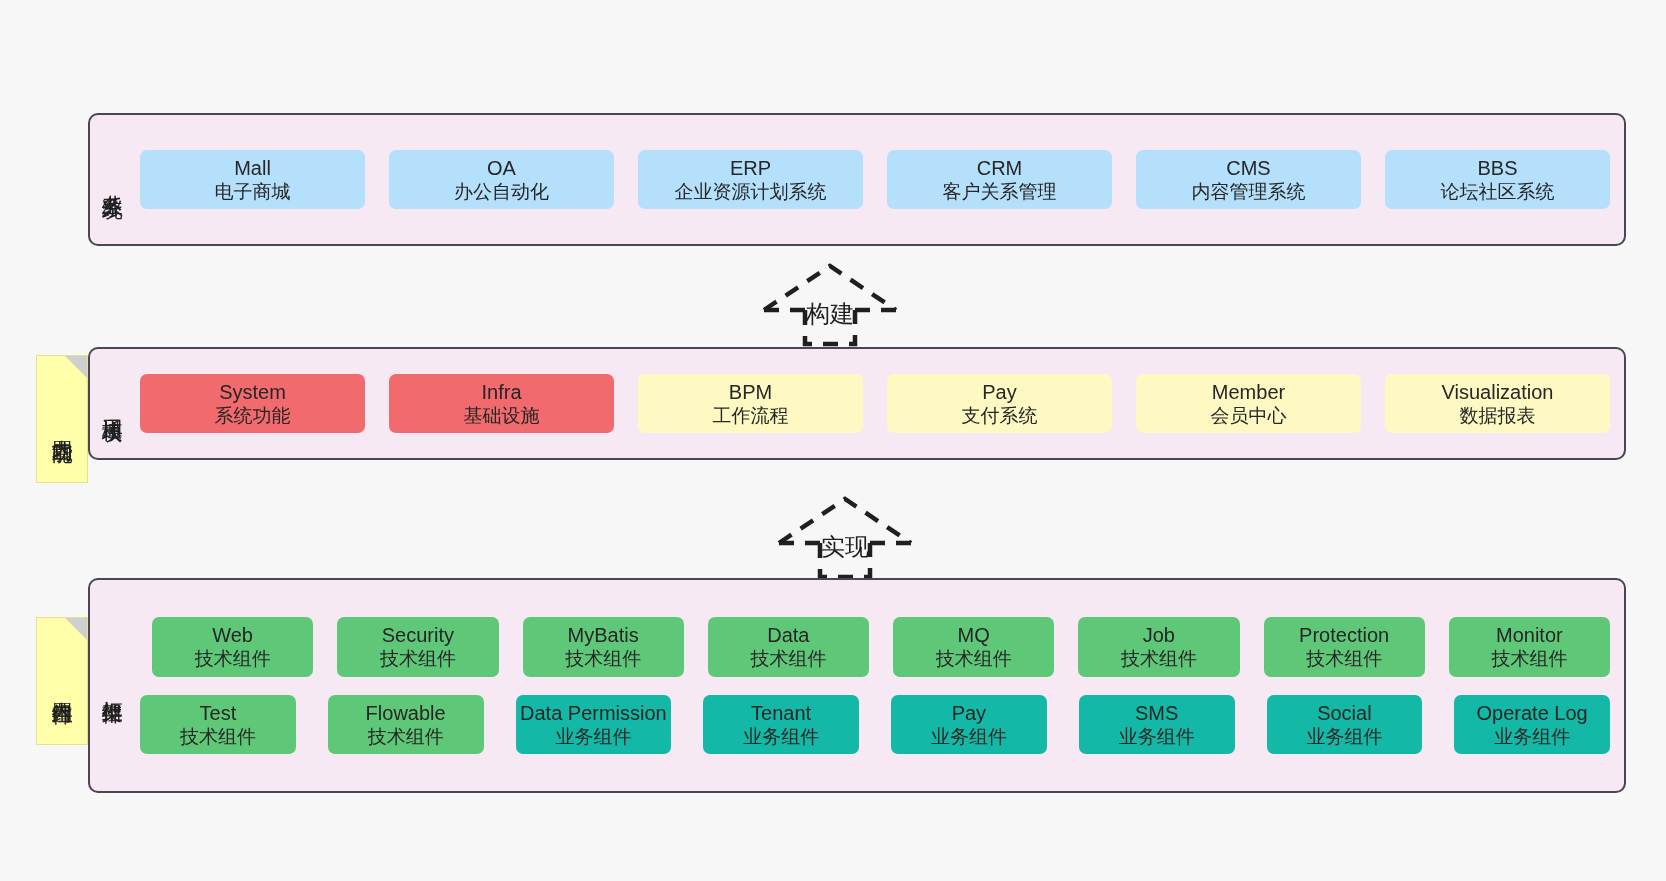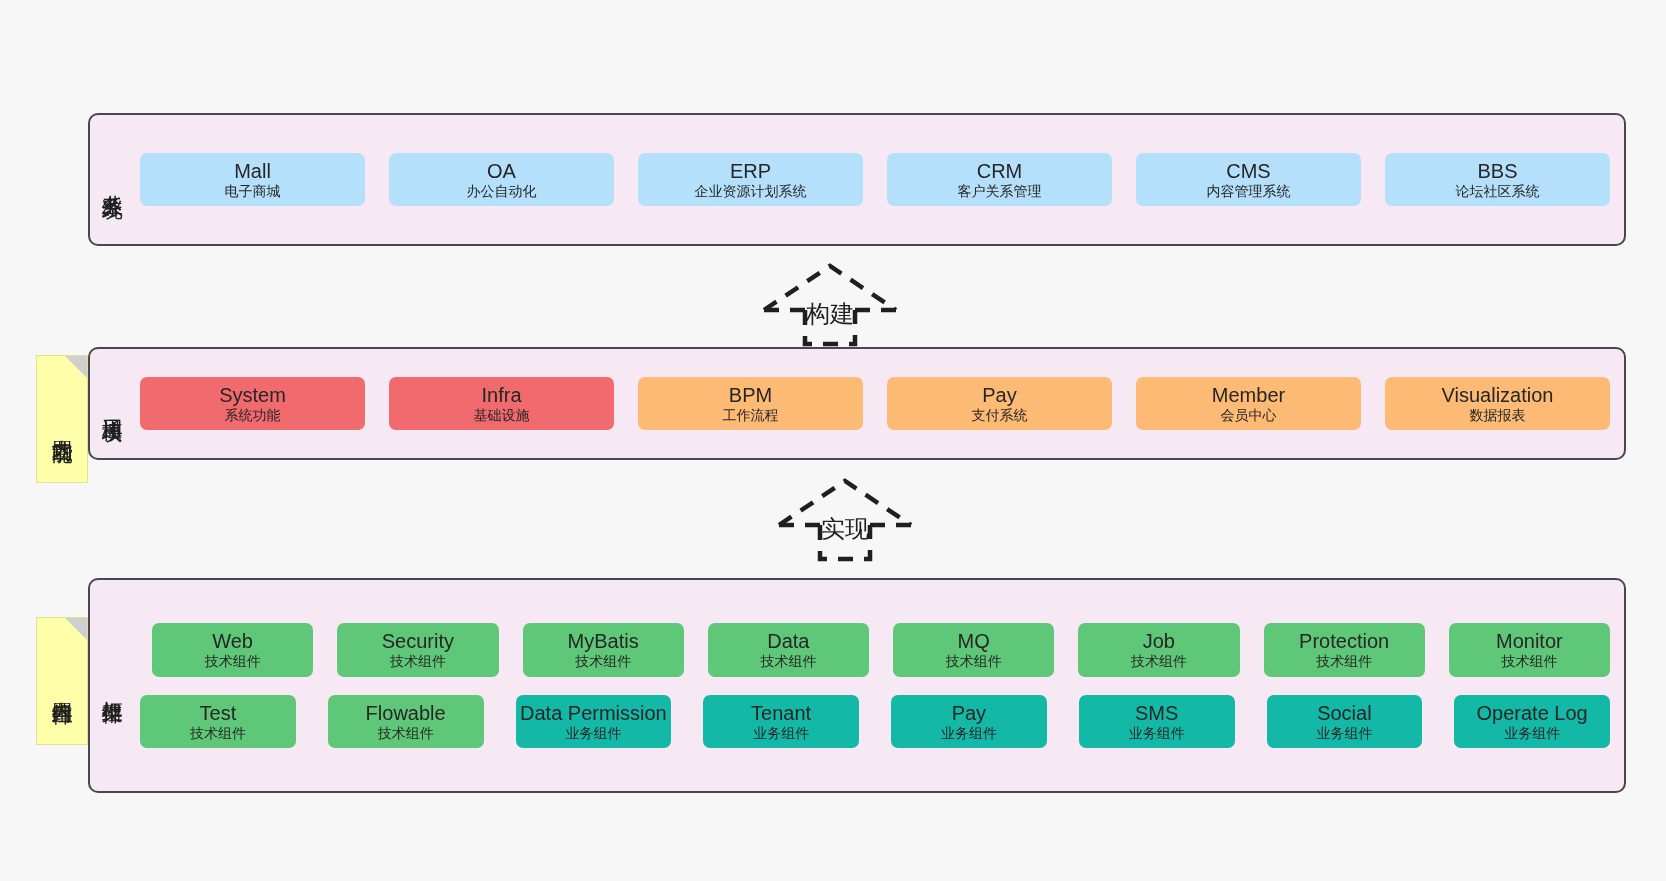--- a/index.html
+++ b/index.html
@@ -78,27 +78,27 @@
     box-sizing: border-box;
     padding: 6px 4px;
     line-height: 1.22;
     color: #262626;
   }
   .node .nm {
     font-size: 20px;
     white-space: nowrap;
   }
   .node .sub {
-    font-size: 14px;
+    font-size: 19px;
   }
   .node.wrap .nm { white-space: normal; }
 
   .blue   { background: #b5e0fb; }
   .red    { background: #f06a6e; }
-  .pink   { background: #fdba74; }
+  .pink   { background: #fef9c3; }
   .green  { background: #5fc878; }
   .lgreen { background: #14b8a6; }
 
   
   .sticky {
     position: absolute;
     background: #ffffaa;
     border: 1px solid #e3e38f;
     box-sizing: border-box;
     display: flex;
@@ -217,21 +217,21 @@
           <div class="sub">会员中心</div>
         </div>
         <div class="node pink">
           <div class="nm">Visualization</div>
           <div class="sub">数据报表</div>
         </div>
       </div>
     </div>
   </div>
 
-  <div class="arrow" style="left:775px; top:477px; width:140px; height:85px;">
+  <div class="arrow" style="left:775px; top:495px; width:140px; height:85px;">
     <svg width="140" height="85" viewBox="0 0 140 85">
       <path d="M 4 48 L 70 4 L 136 48" fill="none" stroke="#1f1f1f" stroke-width="4.5" stroke-dasharray="15,11" stroke-linecap="butt"></path>
       <path d="M 4 48 L 45 48 M 95 48 L 136 48" fill="none" stroke="#1f1f1f" stroke-width="4.5" stroke-dasharray="15,11"></path>
       <path d="M 45 48 L 45 82 L 95 82 L 95 48" fill="none" stroke="#1f1f1f" stroke-width="4.5" stroke-dasharray="15,11"></path>
     </svg>
     <div class="arrow-label" style="top:36px;">实现</div>
   </div>
 
   <div class="sticky" style="left:36px; top:617px; width:52px; height:128px;">
     <span class="fold"></span>

